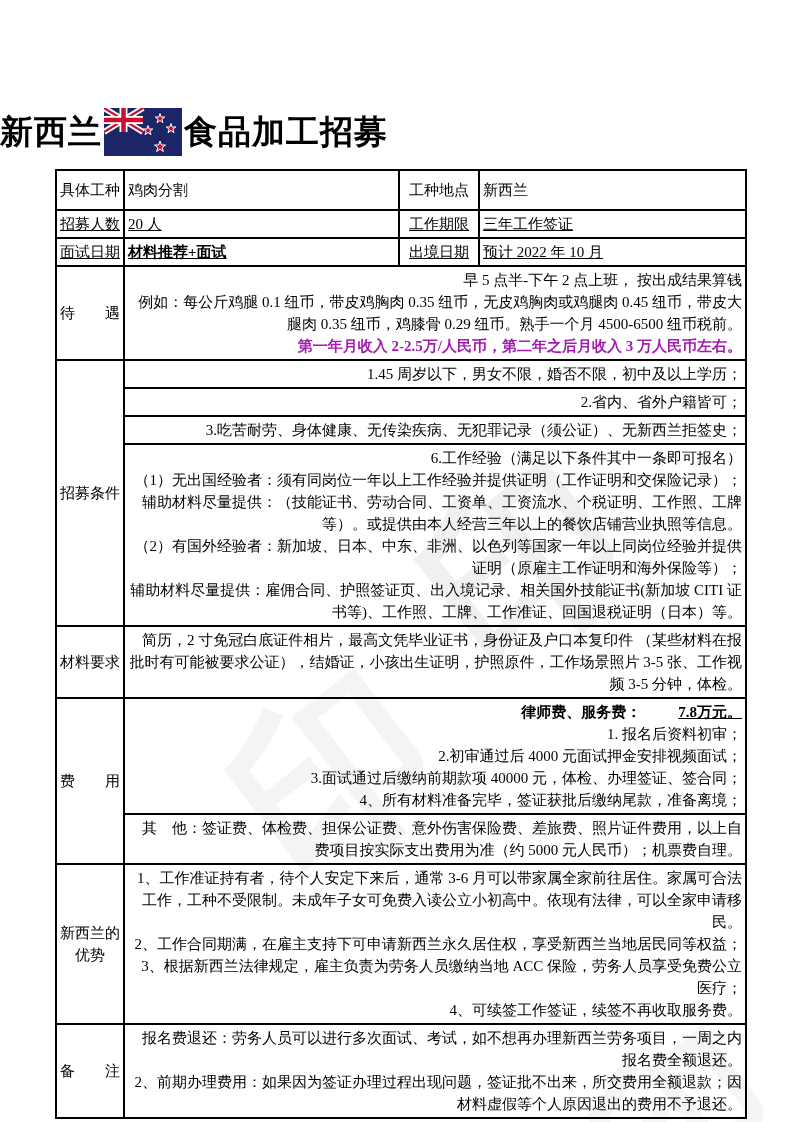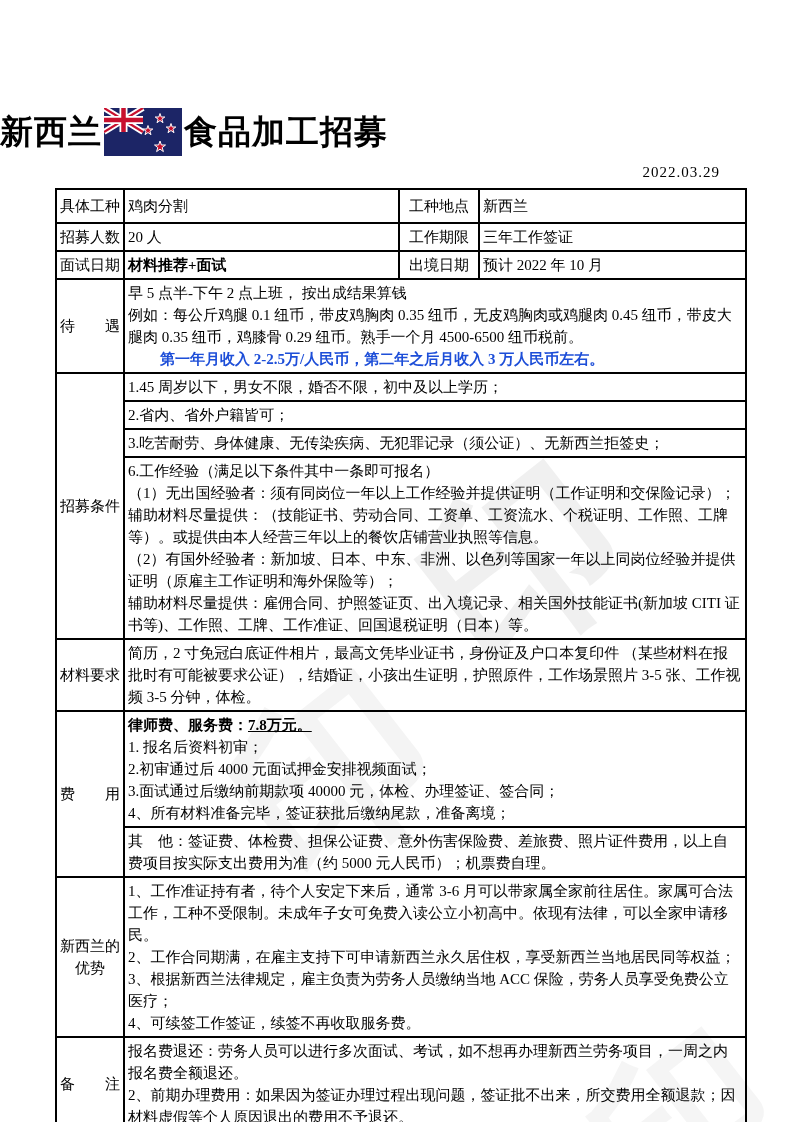--- a/index.html
+++ b/index.html
@@ -64,26 +64,26 @@
     border: 2px solid #000;
     padding: 2px 3px;
     line-height: 22px;
     vertical-align: middle;
   }
   td.lbl {
     text-align: center;
     padding: 2px 2px;
   }
   td.ctr { text-align: left; }
-  td.content { text-align: left; }
+  td.content { text-align: right; }
   .bold { font-weight: bold; }
-  .red { color: #1d4ed8; font-weight: bold; margin-left: 32px; }
-  .uln { text-decoration: underline; }
-  .h1r { height: 34px; }
-  .h2r { height: 23px; }
+  .red { color: #a21caf; font-weight: bold; margin-left: 32px; }
+  .uln { text-decoration: underline; margin-left: 37px; }
+  .h1r { height: 40px; }
+  .h2r { height: 23px; text-decoration: underline; }
 </style>
 </head>
 <body>
 
 <div class="page">
 
   <div class="watermark wm1">印</div>
   <div class="watermark wm2">印</div>
   <div class="watermark wm3">印</div>
 
@@ -98,21 +98,20 @@
       </g>
       <g fill="#c8102e" stroke="#ffffff" stroke-width="1">
         <polygon points="56,5.5 57.2,9 60.8,9 57.9,11.2 59,14.7 56,12.5 53,14.7 54.1,11.2 51.2,9 54.8,9"></polygon>
         <polygon points="67,15.5 68.2,19 71.8,19 68.9,21.2 70,24.7 67,22.5 64,24.7 65.1,21.2 62.2,19 65.8,19"></polygon>
         <polygon points="44,17.5 45.2,21 48.8,21 45.9,23.2 47,26.7 44,24.5 41,26.7 42.1,23.2 39.2,21 42.8,21"></polygon>
         <polygon points="56,33 57.4,37 61.5,37 58.2,39.6 59.4,43.6 56,41.1 52.6,43.6 53.8,39.6 50.5,37 54.6,37"></polygon>
       </g>
     </svg><span>食品加工招募</span>
   </div>
 
-  <div class="doc-date">2022.03.29</div>
 
   <table class="main">
     <colgroup>
       <col style="width:68px">
         <col style="width:275px">
         <col style="width:80px">
         <col style="width:267px">
     </colgroup>
 
     <tbody>

